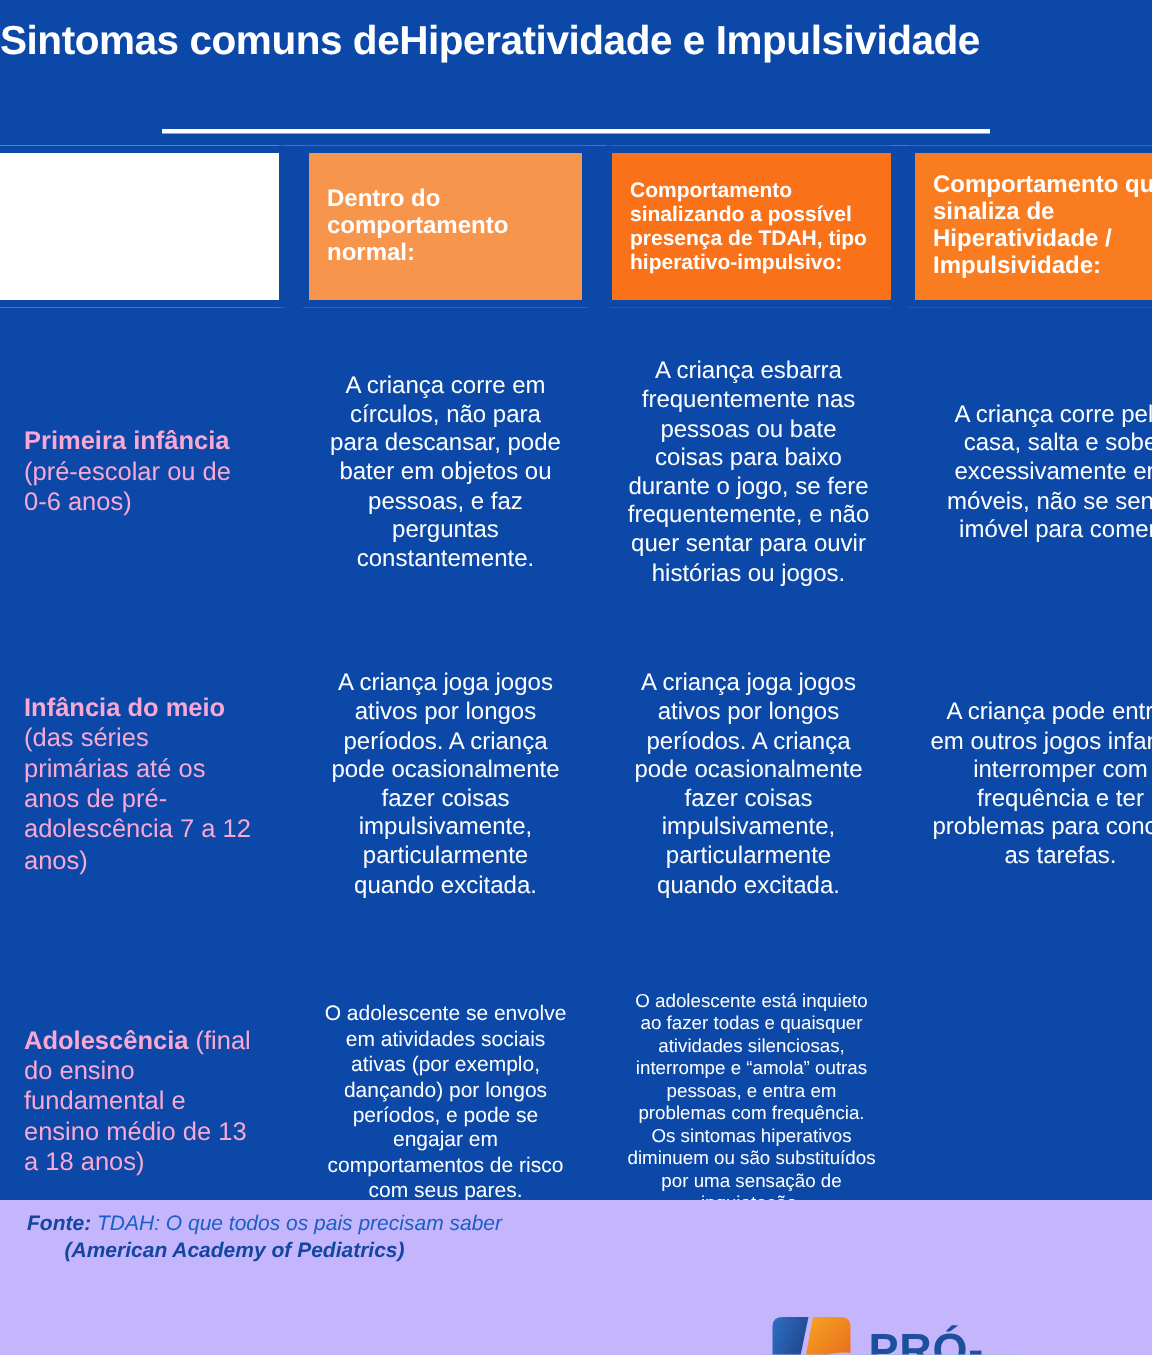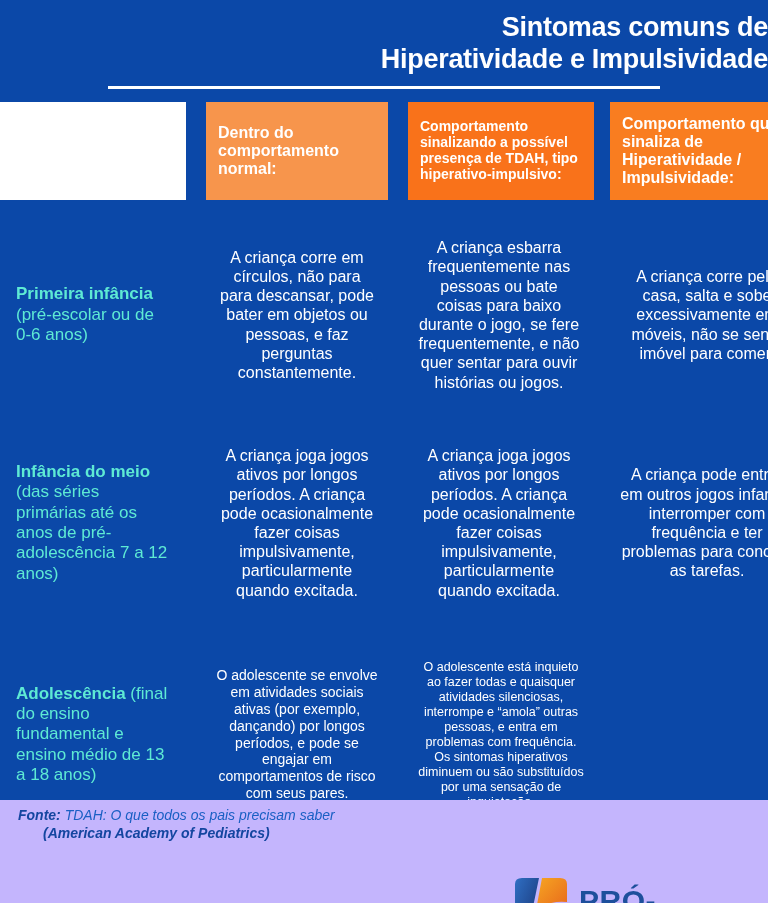--- a/index.html
+++ b/index.html
@@ -24,22 +24,21 @@
   }
 
   
   .title-banner {
     position: absolute;
     left: 0; top: 0;
     width: 768px;
     height: 97px;
     background: #0b48a8;
     display: flex;
-    flex-direction: column;
-    align-items: flex-end;
+    align-items: flex-start;
     justify-content: flex-start;
     padding-top: 12px;
   }
   .title-line {
     color: #ffffff;
     font-size: 27px;
     font-weight: bold;
     letter-spacing: -0.3px;
     line-height: 1.17;
     text-align: center;
@@ -99,21 +98,21 @@
   .hdr-3 .hdr-text { font-size: 14px; }
 
   
   .rowlabel {
     background: #0b48a8;
     border-left-width: 0;
     align-items: flex-start;
     padding: 0 14px 0 16px;
   }
   .rowlabel-text {
-    color: #5eead4;
+    color: #f9a8d4;
     font-size: 17px;
     line-height: 1.2;
     text-align: left;
   }
   .rowlabel-text b { font-weight: bold; }
 
   
   .data {
     align-items: center;
     padding: 0 10px;

